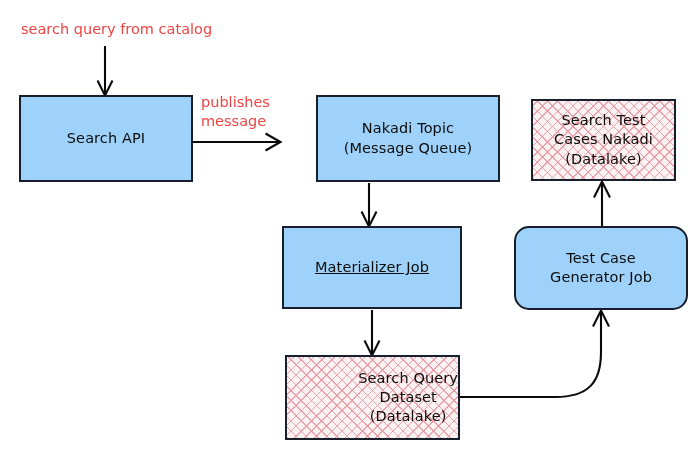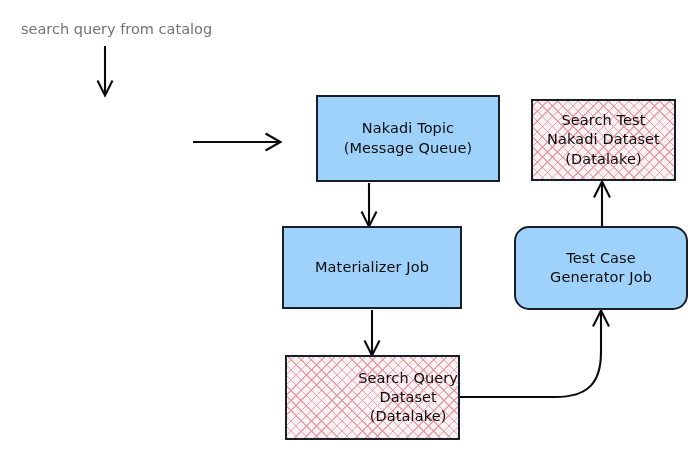--- a/index.html
+++ b/index.html
@@ -48,21 +48,21 @@
   .node-label {
     display: block;
     white-space: pre-line;
     pointer-events: none;
   }
   .edge-label {
     position: absolute;
     font-size: 14.5px;
     line-height: 1.33;
     white-space: pre-line;
-    color: #737373;
+    color: #ef4444;
     z-index: 4;
   }
   svg.edges {
     position: absolute;
     left: 0;
     top: 0;
     width: 700px;
     height: 454px;
     z-index: 2;
   }
@@ -110,44 +110,49 @@
       <path d="M 460 397 L 555 397 C 588 397 601 383 601 352 L 601 311"></path>
       <path class="arrowhead" d="M 593 326.5 L 601 310.5 L 609 326.5"></path>
     </g>
 
     <g>
       <line x1="602" y1="226" x2="602" y2="182"></line>
       <path class="arrowhead" d="M 594 197.5 L 602 181.5 L 610 197.5"></path>
     </g>
   </svg>
 
+  <div class="node node-process" style="left:19px; top:95px; width:174px; height:87px;">
+    <span class="node-label">Search API</span>
+  </div>
 
   <div class="node node-process" style="left:280px; top:95px; width:184px; height:87px;margin-left:36px;">
     <span class="node-label">Nakadi Topic
 (Message Queue)</span>
   </div>
 
   <div class="node node-dataset" style="left:531px; top:99px; width:145px; height:82px;">
     <span class="node-label">Search Test
-Nakadi Dataset
+Cases Nakadi
 (Datalake)</span>
   </div>
 
-  <div class="node node-process" style="left:282px; top:226px; width:180px; height:83px;">
+  <div class="node node-process" style="left:282px; top:226px; width:180px; height:83px;text-decoration:underline;">
     <span class="node-label">Materializer Job</span>
   </div>
 
   <div class="node node-process" style="left:514px; top:226px; width:174px; height:84px;border-radius:15px;">
     <span class="node-label">Test Case
 Generator Job</span>
   </div>
 
   <div class="node node-dataset" style="left:285px; top:355px; width:175px; height:85px;justify-content:flex-end;">
     <span class="node-label">Search Query
 Dataset
 (Datalake)</span>
   </div>
 
   <div class="edge-label" style="left:21px; top:20px;">search query from catalog</div>
 
+  <div class="edge-label" style="left:201px; top:93px;">publishes
+message</div>
 
 
 </div>
 
 </body></html>

